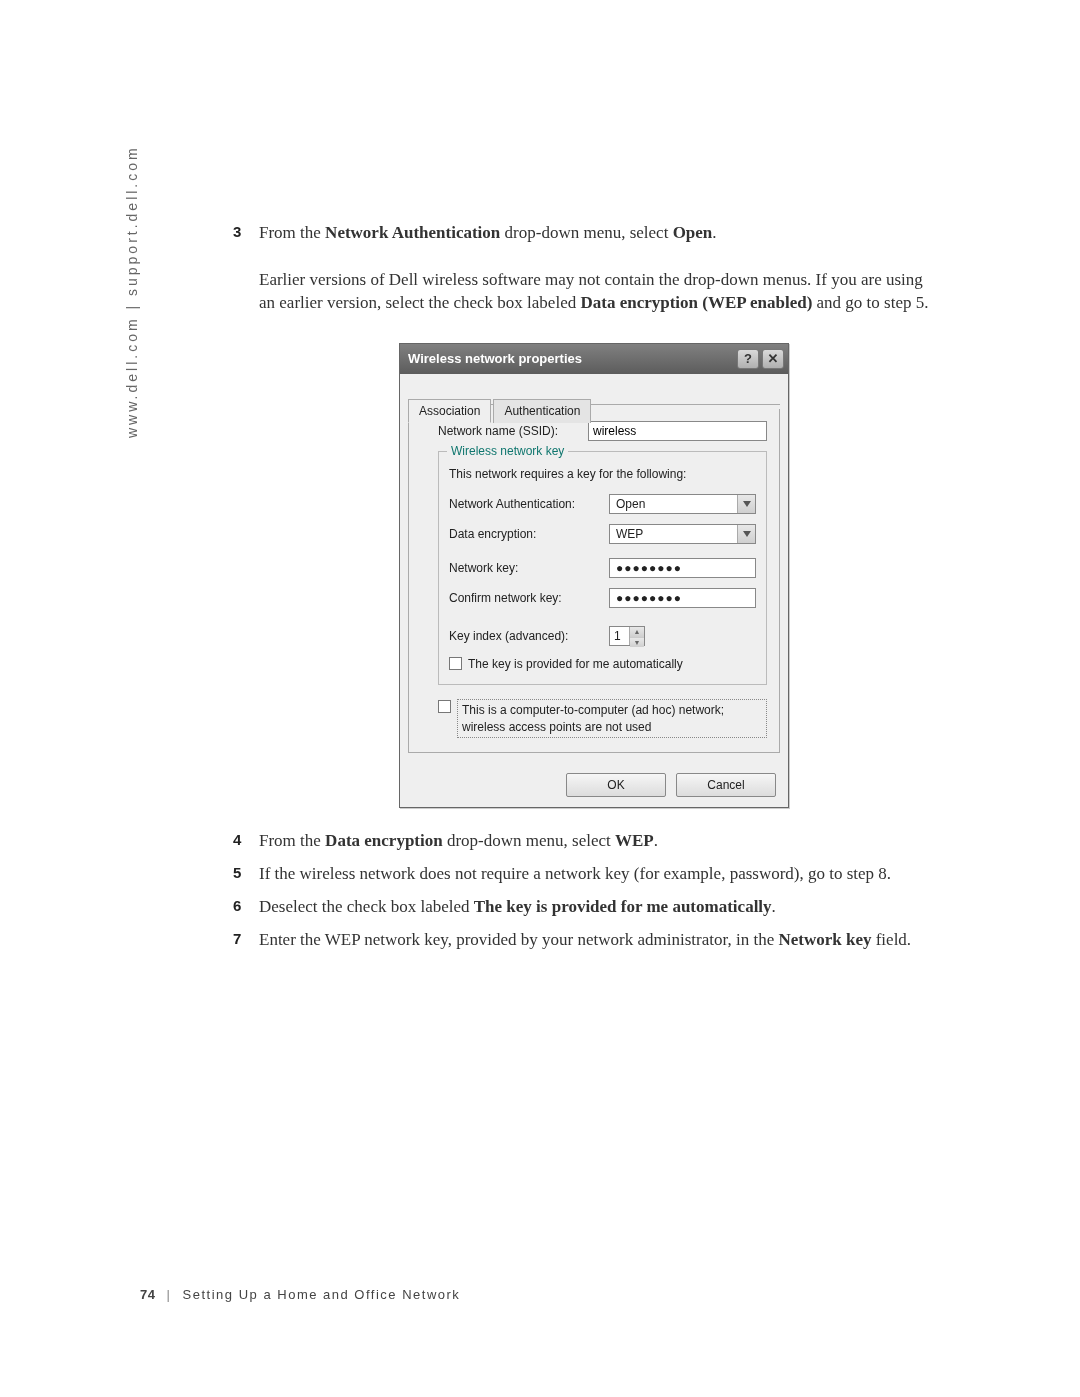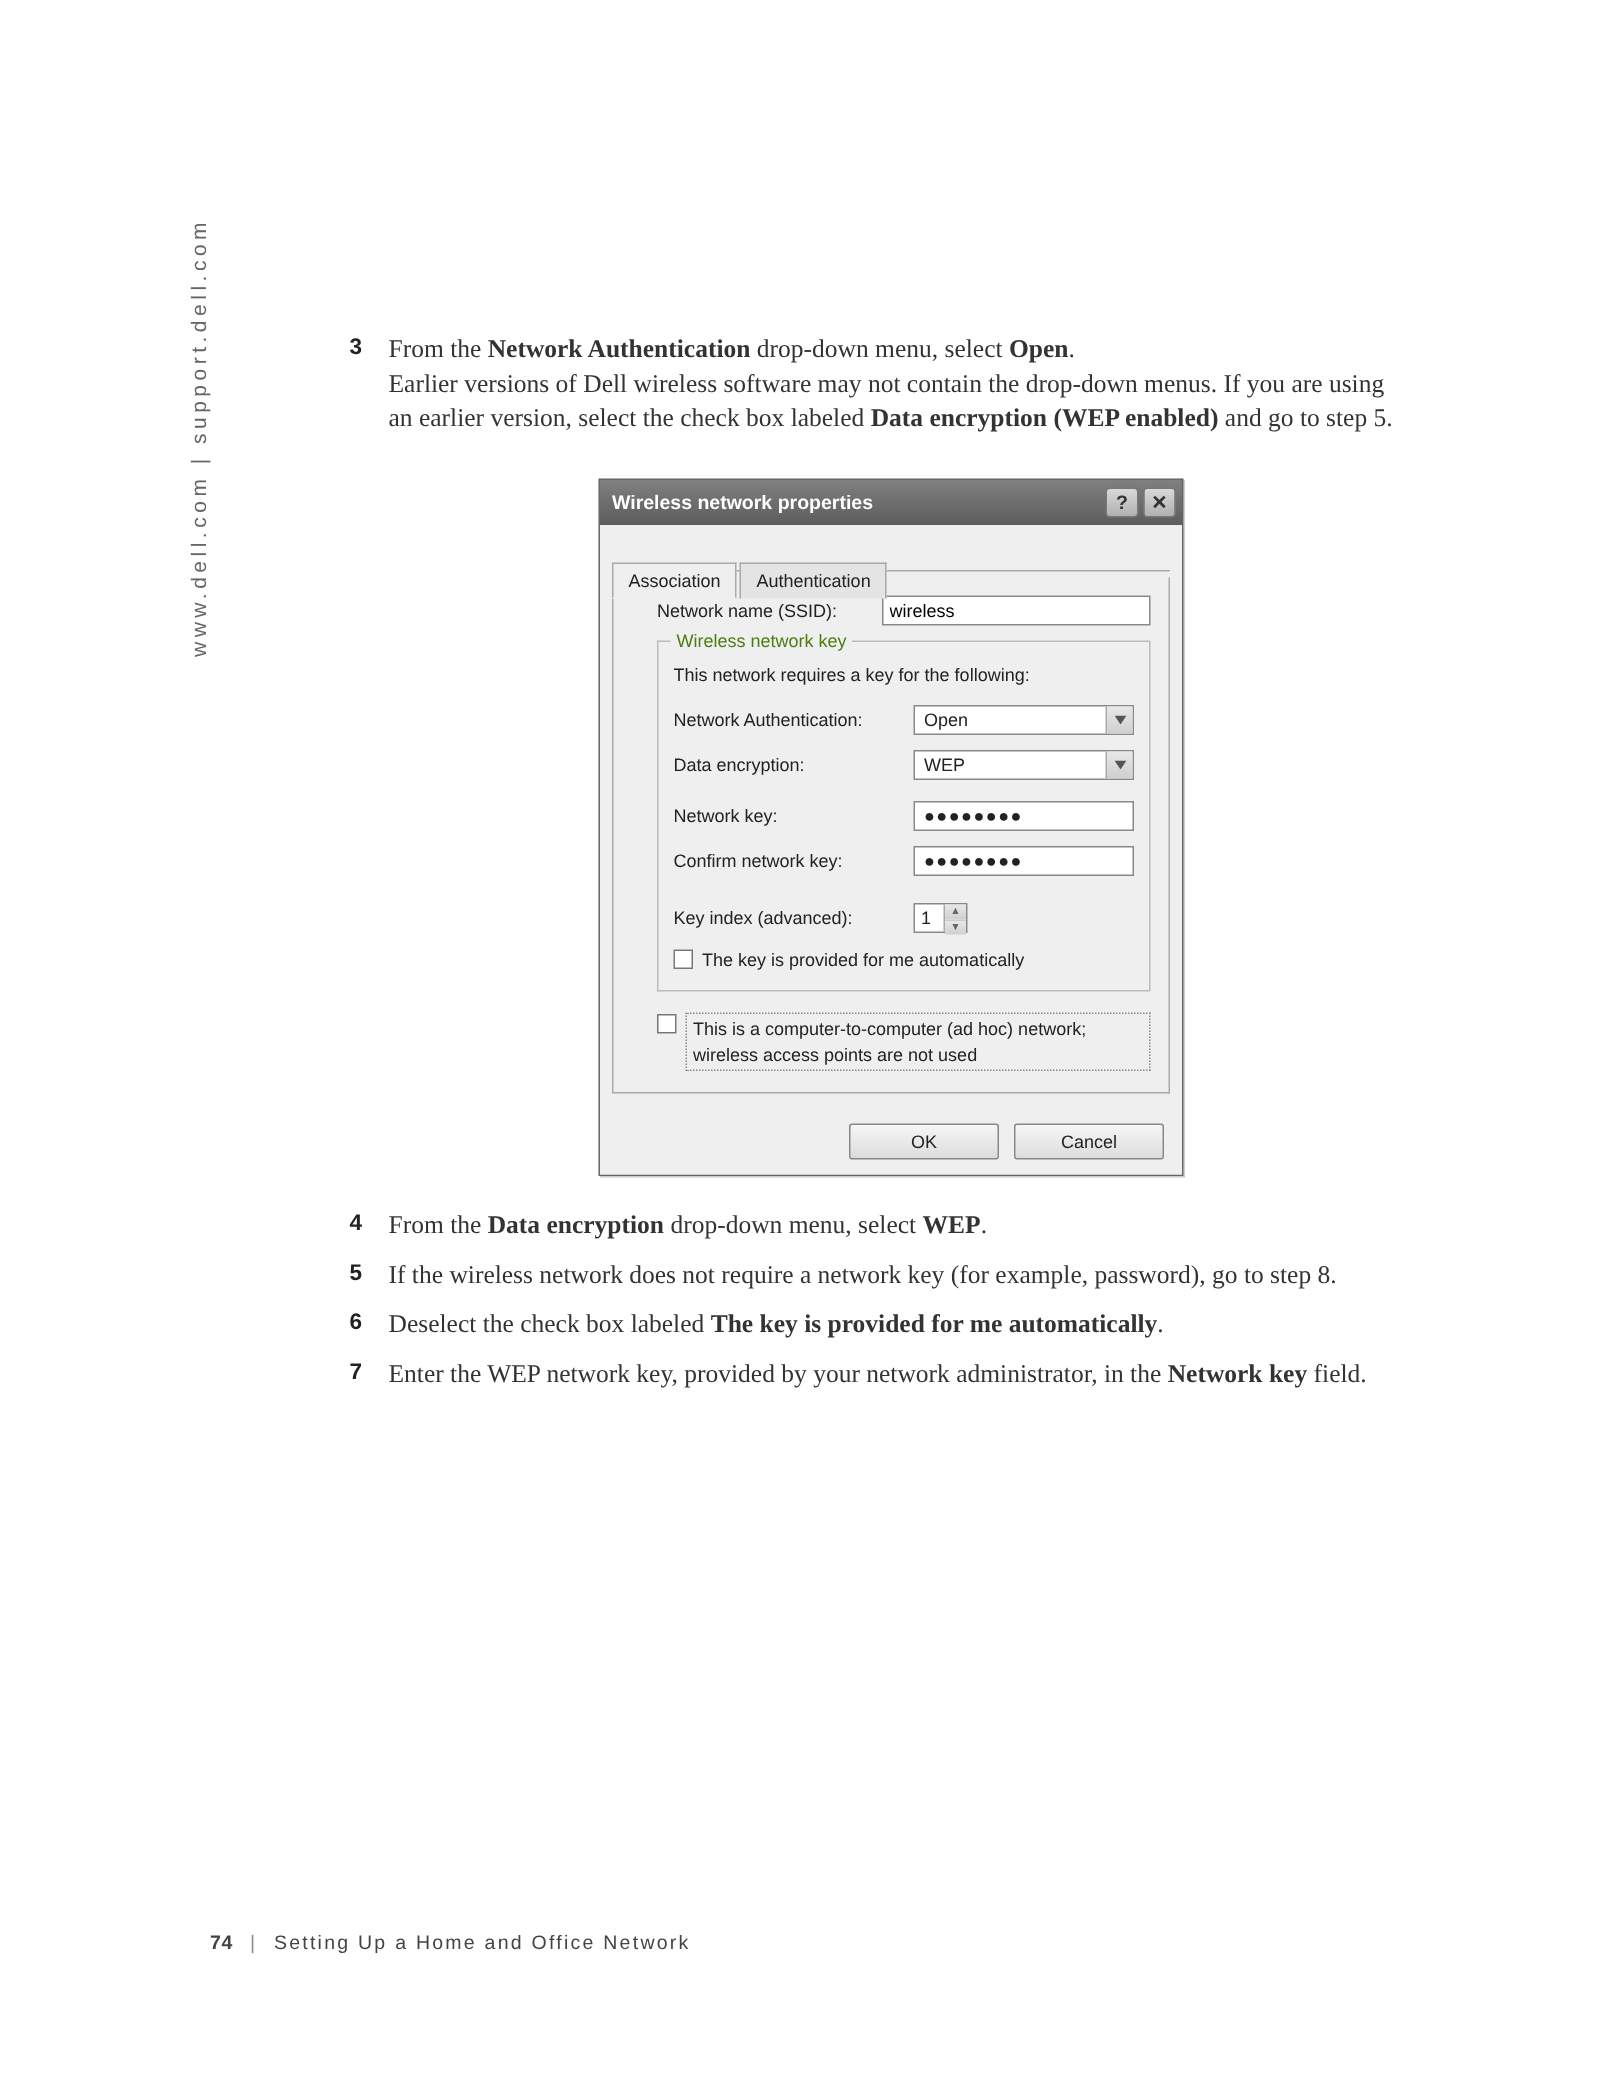--- a/index.html
+++ b/index.html
@@ -51,21 +51,21 @@
   ol.steps > li .num {
     position: absolute;
     left: 0;
     top: 0;
     font-family: Arial, Helvetica, sans-serif;
     font-weight: bold;
     font-size: 15px;
     color: #222;
   }
   .bold { font-weight: bold; }
-  .para { margin-top: 0;}
+  .para { margin-top: 24px;}
   .screenshot-wrap {
     margin: 28px 0 22px 140px;
   }
   .dlg {
     width: 388px;
     border: 1px solid #666;
     background: #efefef;
     font-family: Tahoma, Arial, sans-serif;
     font-size: 12px;
     color: #222;
@@ -135,21 +135,21 @@
     border:1px solid #bbb;
     padding: 10px 10px 12px 10px;
     margin-top: 6px;
     position: relative;
   }
   .fieldset .legend {
     position:absolute;
     top:-9px; left:8px;
     background:#efefef;
     padding:0 4px;
-    color:#4d7c0f;
+    color:#0f766e;
     font-size:12px;
   }
   .fs-note { margin: 4px 0 12px 0; }
   .frow { display:flex; align-items:center; margin-bottom:10px; }
   .frow label { width: 160px; }
   .select {
     flex:1;
     display:flex;
     border:1px solid #888;
     background:#fff;

